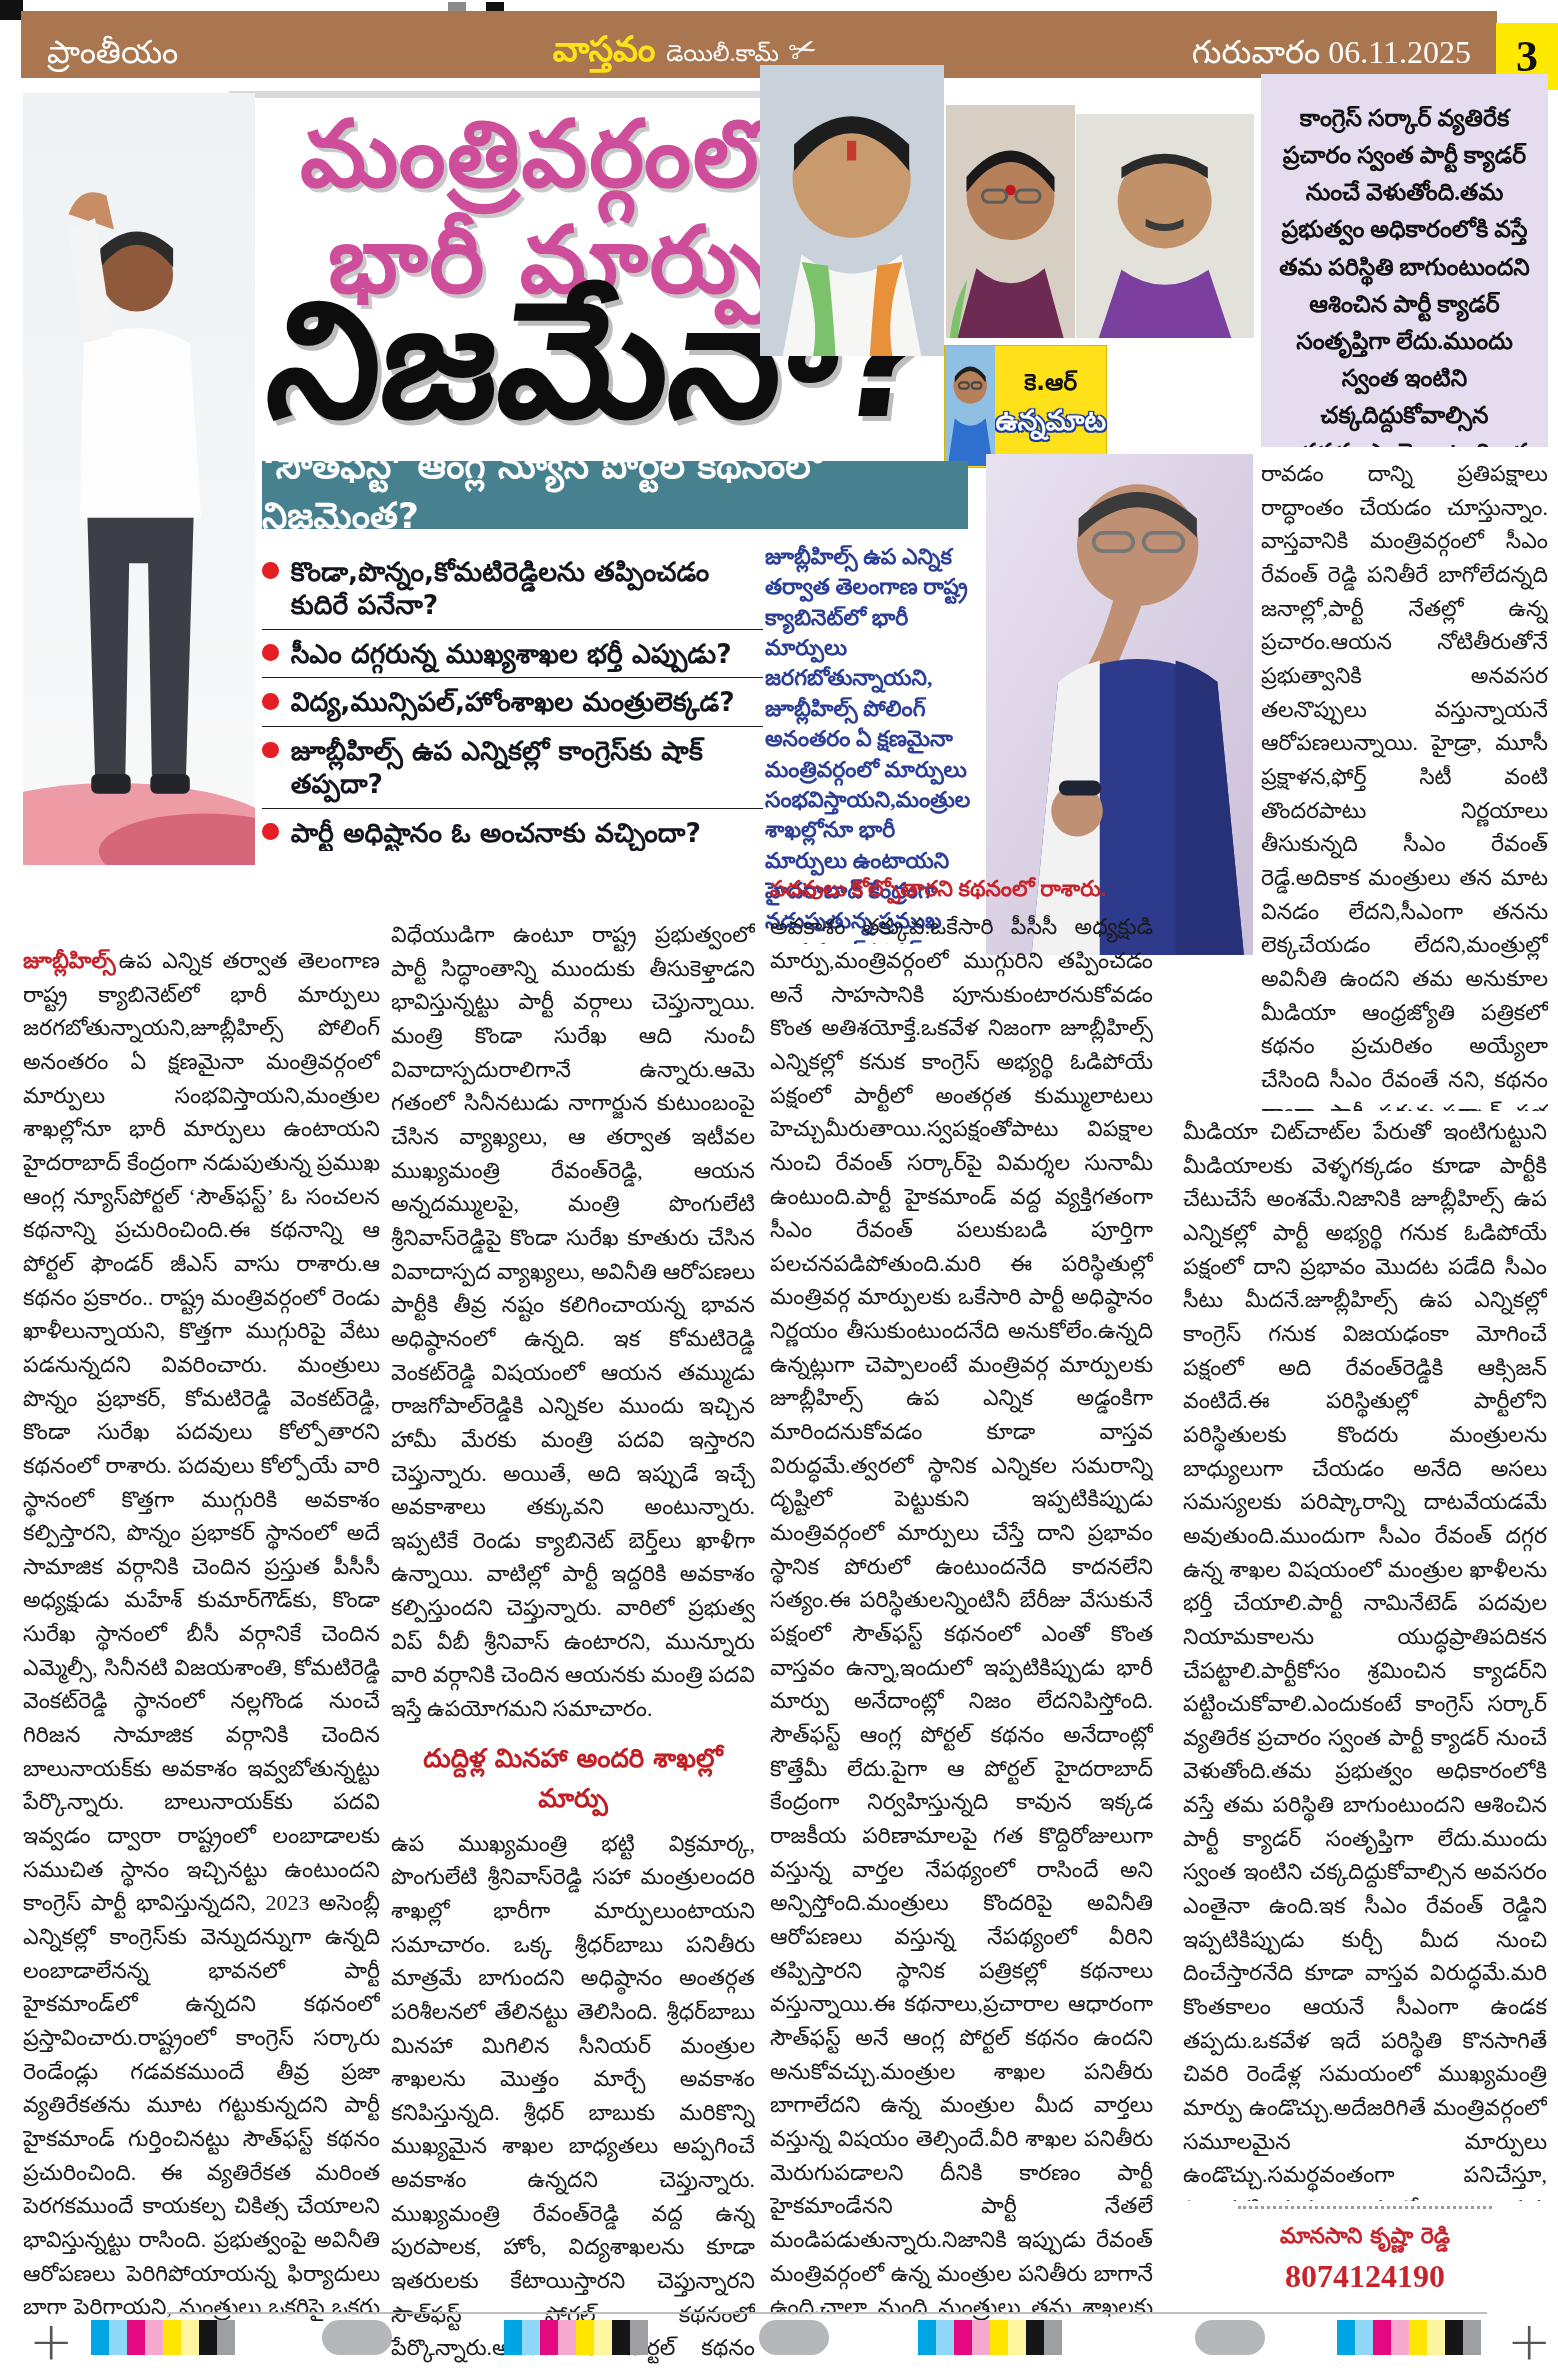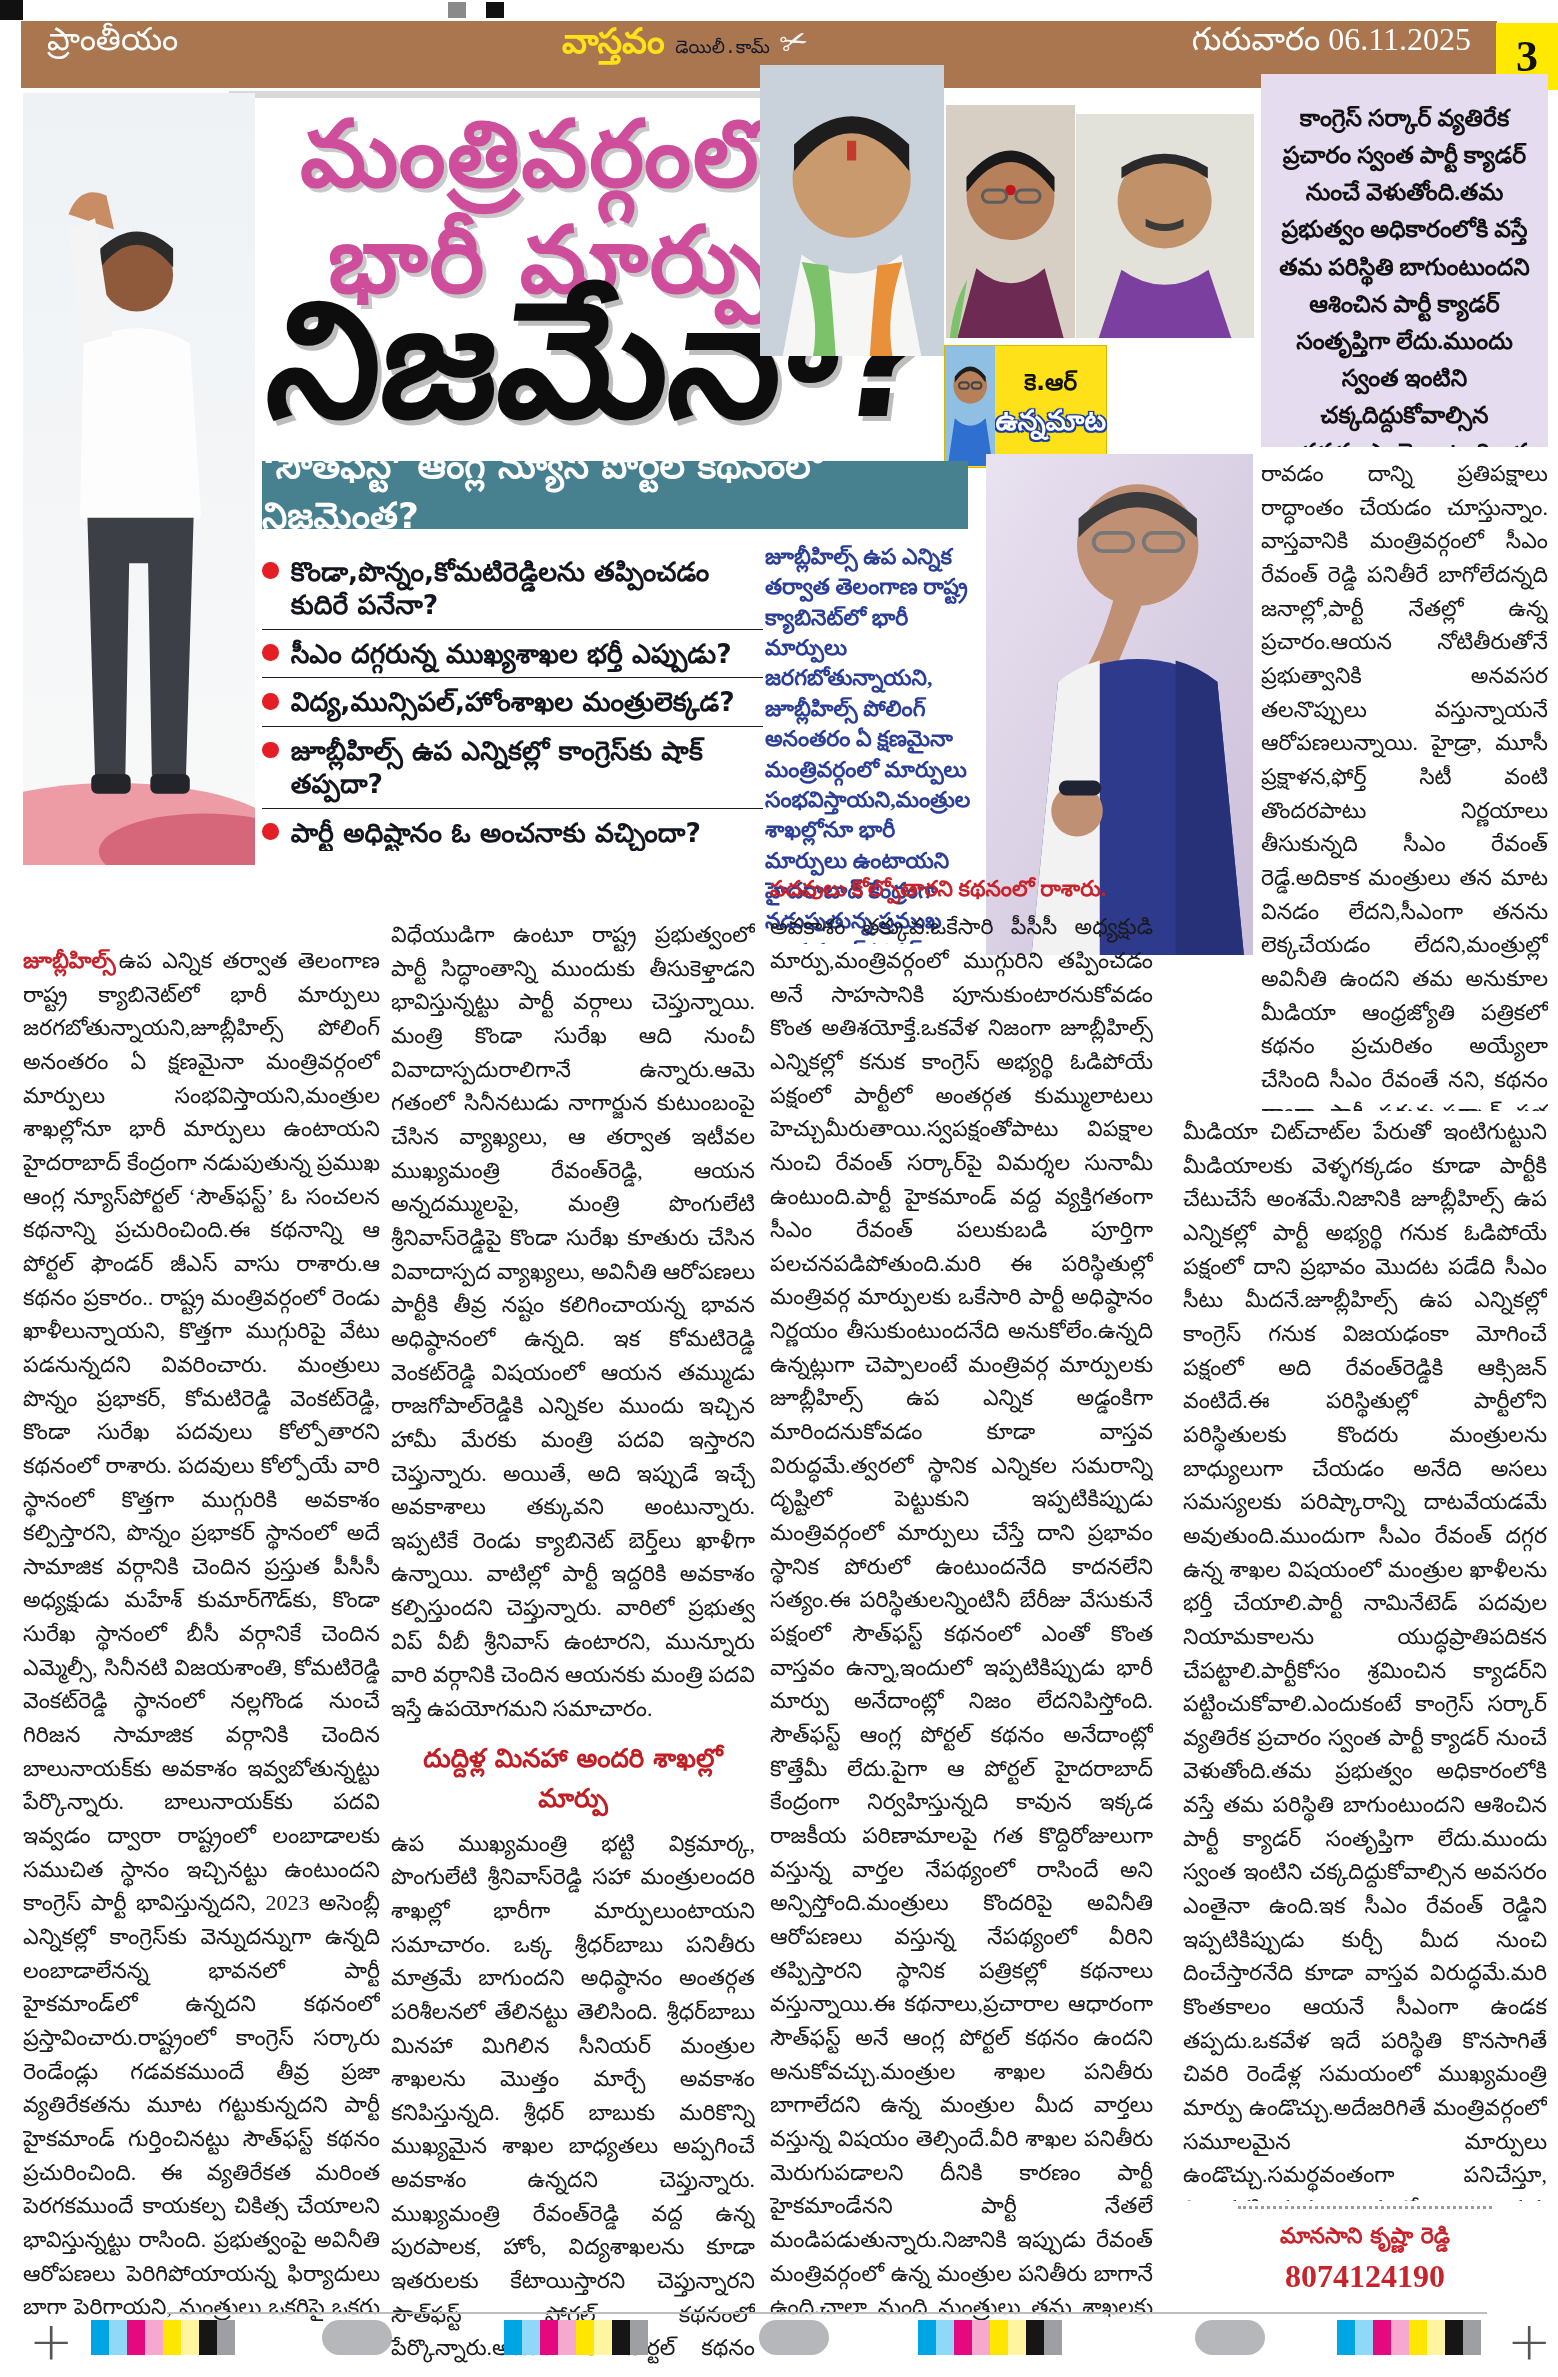--- a/index.html
+++ b/index.html
@@ -5,26 +5,26 @@
   html,body{margin:0;padding:0;background:#e8e8e8;}
   .page{position:relative;width:1558px;height:2377px;background:#ffffff;overflow:hidden;
         font-family:"Liberation Serif","DejaVu Serif",serif;color:#1a1a1a;}
 
   
   .mark{position:absolute;}
   .sq-black{background:#111;}
   .sq-gray{background:#8a8a8a;}
 
   
-  .masthead{position:absolute;left:21px;top:21px;width:1476px;height:67px;background:#a9764f;
-            display:flex;align-items:flex-start;justify-content:space-between;padding:0 26px;box-sizing:border-box;}
+  .masthead{position:absolute;left:21px;top:11px;width:1476px;height:67px;background:#a9764f;
+            display:flex;align-items:flex-end;justify-content:space-between;padding:0 26px;box-sizing:border-box;}
   .mh-section{color:#fff;font-size:32px;}
   .mh-center{display:flex;align-items:baseline;gap:10.6px;}
   .mh-brand{color:#ffe11a;font-size:35px;font-weight:bold;font-family:"DejaVu Sans",sans-serif;}
-  .mh-suffix{color:#0f172a;font-size:18px;font-family:Liberation Mono, monospace;}
+  .mh-suffix{color:#ffffff;font-size:23px;}
   .mh-bird{color:#f3f3f3;font-size:33px;transform:rotate(-18deg);display:inline-block;}
   .mh-date{color:#fff;font-size:32px;}
   .pagenum{position:absolute;left:1496px;top:23px;width:62px;height:67px;background:#ffe900;
            display:flex;align-items:center;justify-content:center;font-size:44px;font-weight:bold;color:#111;}
   .mh-shadow{position:absolute;left:229px;top:91px;width:567px;height:6.8px;background:#d9d9d9;}
 
   
   .kicker{position:absolute;font-family:"DejaVu Sans",sans-serif;font-weight:900;color:#cf4e9b;
           font-size:93px;letter-spacing:1.5px;text-shadow:3.8px 3.8px 0 #c8c8c8,-1.5px -1.5px 0 #ffffff;}
   .mainline{position:absolute;font-family:"DejaVu Sans",sans-serif;font-weight:900;color:#0d0d0d;

